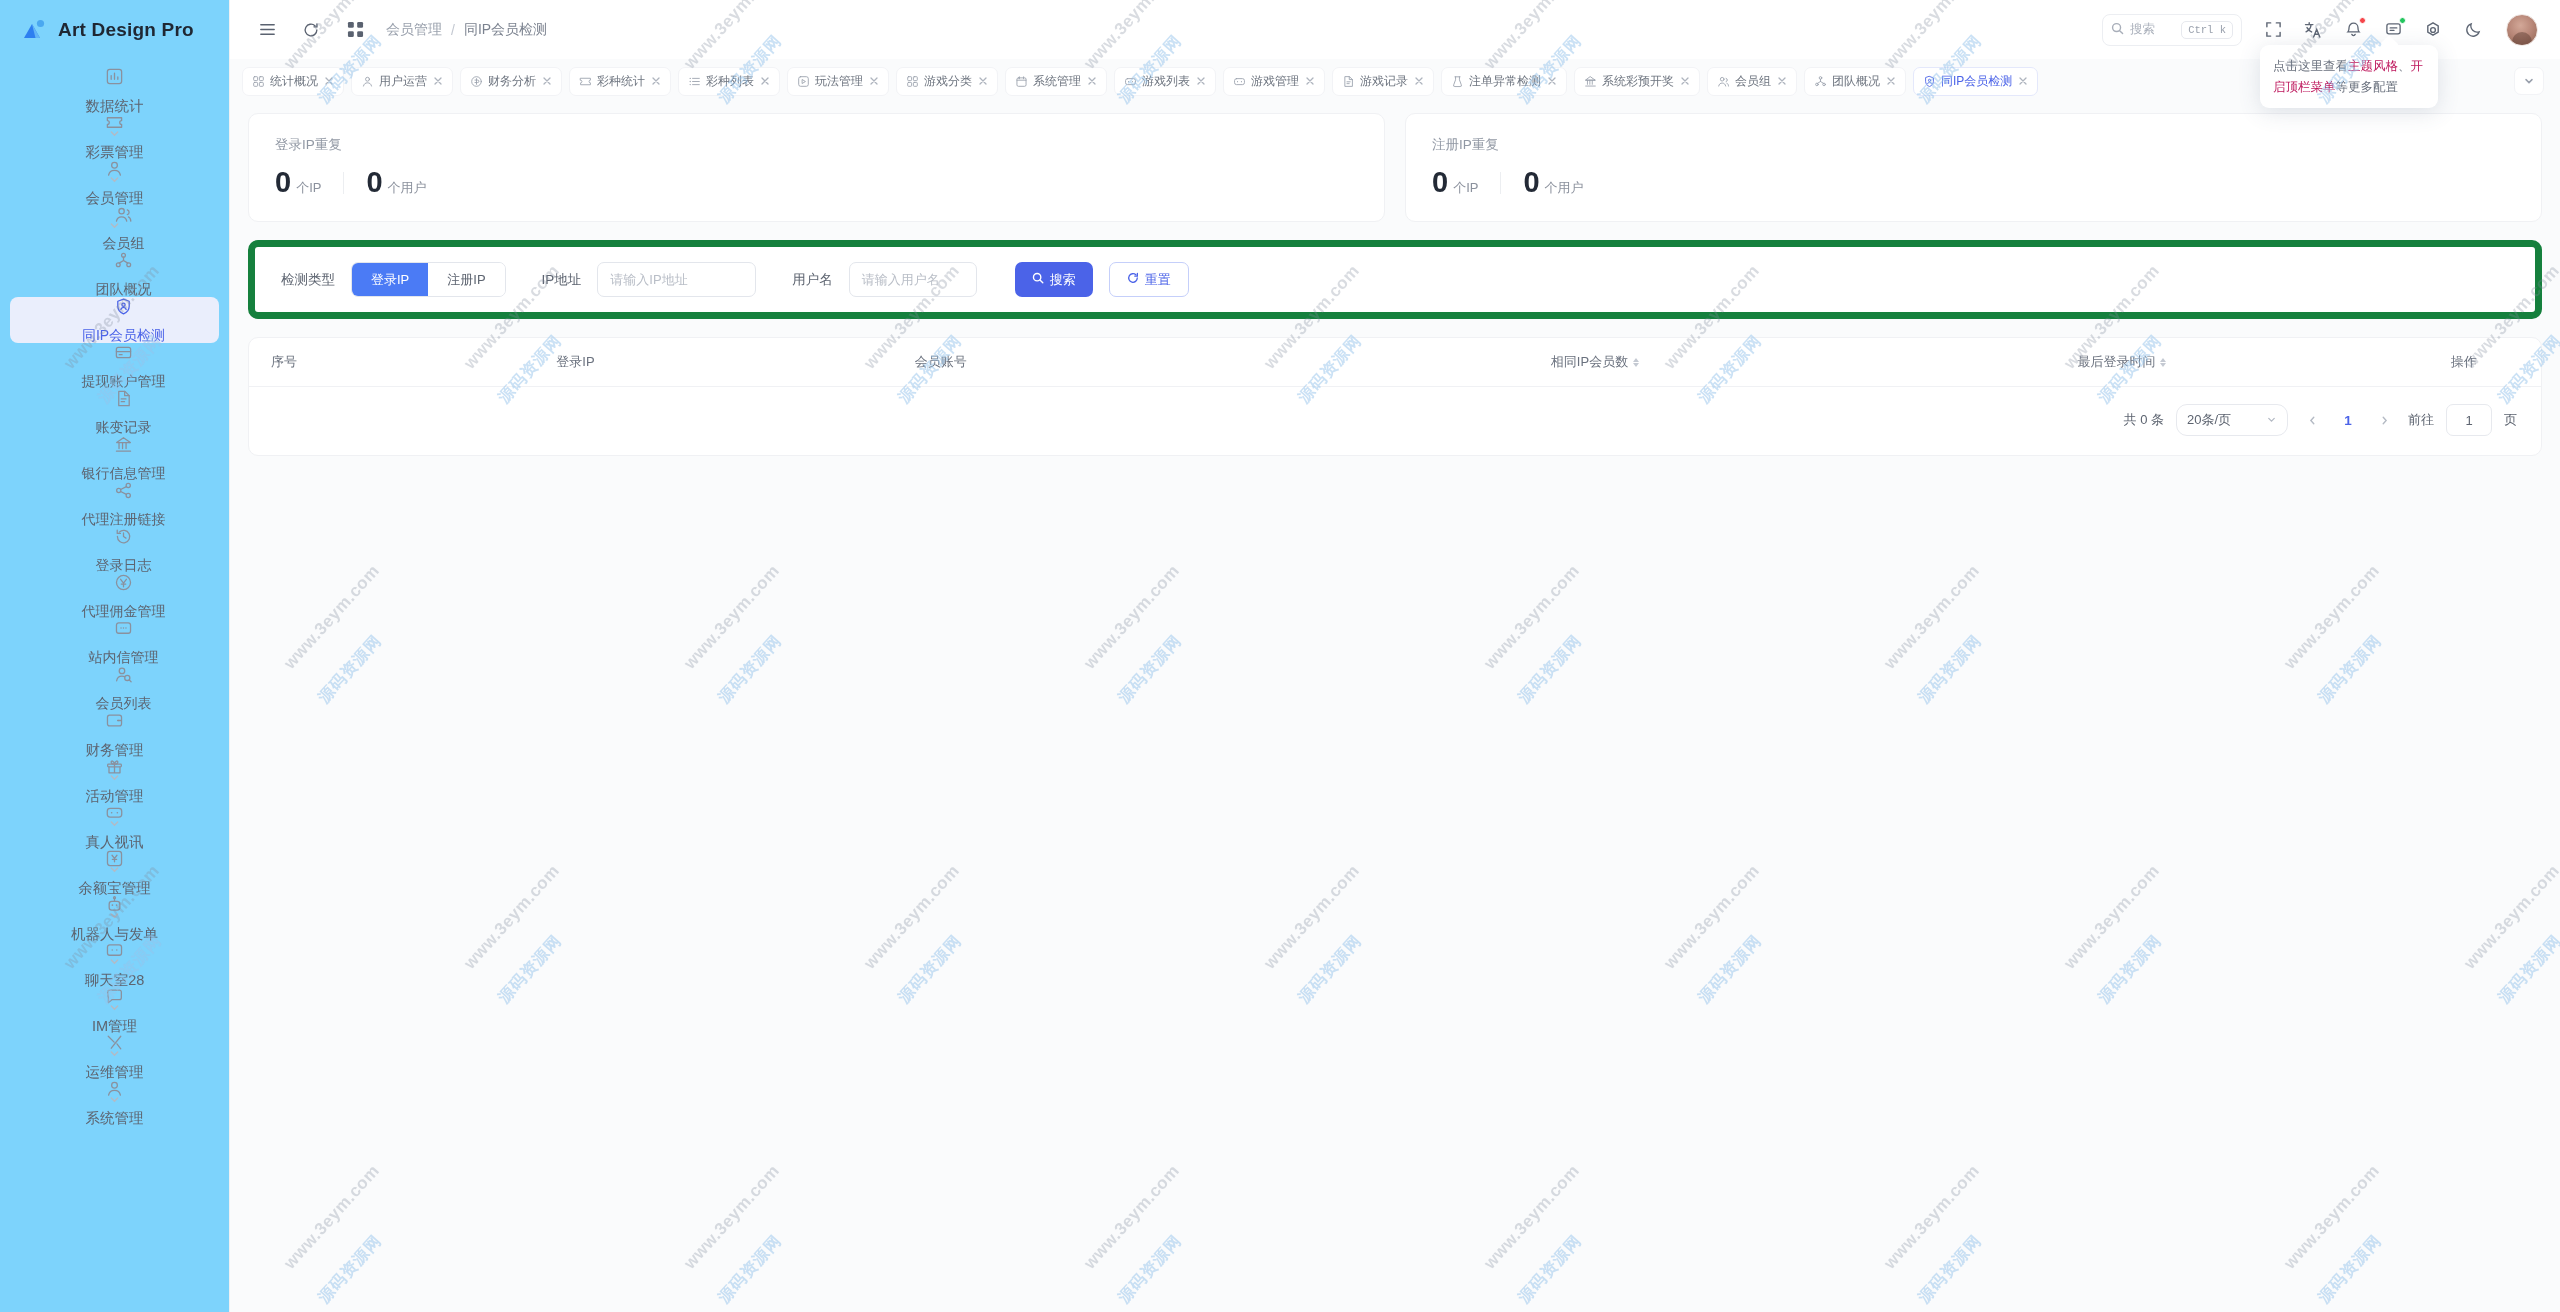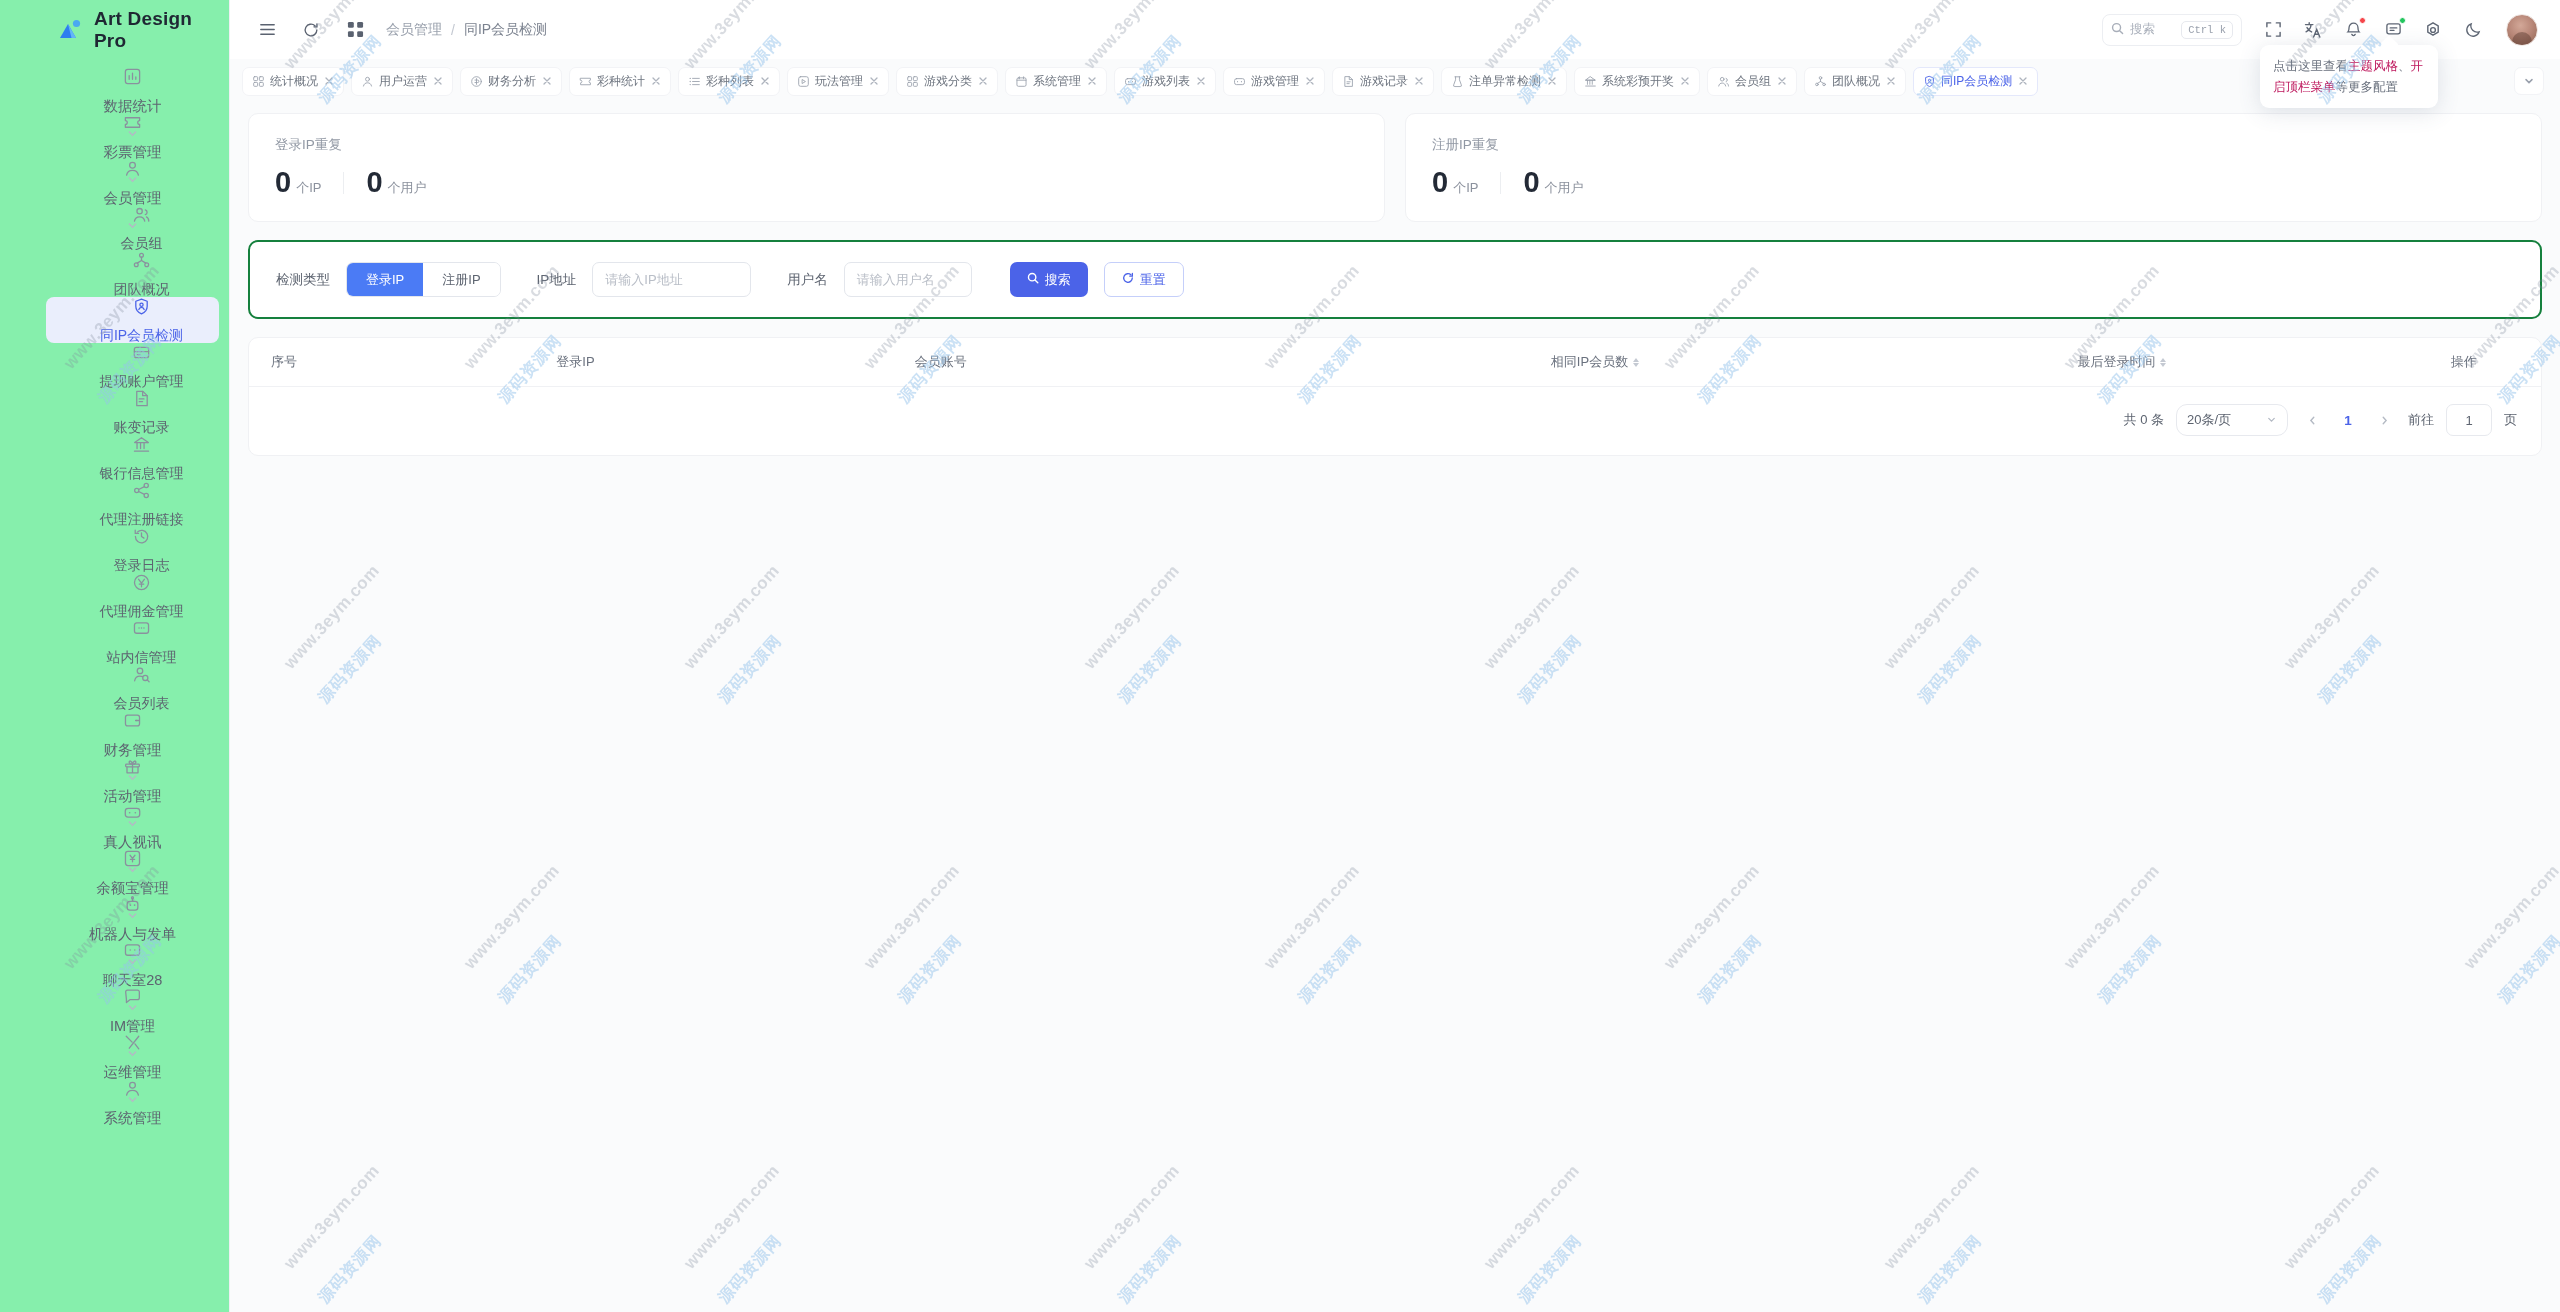--- a/index.html
+++ b/index.html
@@ -35,24 +35,24 @@
     white-space: nowrap;
     font-size: 16px;
     font-weight: 700;
     color: rgba(150,195,235,0.50);
     letter-spacing: 1px;
   }
 
   
   #sidebar {
     width: 230px; min-width: 230px; height: 1312px;
-    background: #86efac;
+    background: #7dd3fc;
     border-right: 1px solid #eef0f3;
     position: relative; z-index: 30;
-    display: flex; flex-direction: column; padding-left: 36px;
+    display: flex; flex-direction: column;
   }
   .logo-row {
     height: 59px; display: flex; align-items: center; gap: 10px;
     padding-left: 22px;
   }
   .logo-mark { width: 26px; height: 26px; }
   .logo-text { font-size: 19px; font-weight: 600; color: #1f2733; letter-spacing: .2px; }
 
   .menu { padding: 8px 10px 0 10px; overflow: hidden; }
   .mi {
@@ -149,21 +149,21 @@
     flex: 1; background: #fff; border-radius: 10px; border: 1px solid #f0f1f4;
     padding: 22px 26px 24px 26px; min-height: 108px;
   }
   .card .ct { font-size: 13.5px; color: #9198a4; margin-bottom: 14px; }
   .card .row { display: flex; align-items: baseline; }
   .card .big { font-size: 29px; font-weight: 700; color: #232a36; line-height: 1; }
   .card .unit { font-size: 13px; color: #8b919d; margin-left: 5px; }
   .card .vdiv { width: 1px; height: 22px; background: #eceef1; margin: 0 22px; align-self: center; }
 
   .filterbar {
-    margin-top: 18px; background: #fff; border-radius: 10px; border: 2px solid #15803d;
+    margin-top: 18px; background: #fff; border-radius: 10px; border: 7px solid #15803d;
     height: 79px; display: flex; align-items: center; padding: 0 26px; gap: 16px;
   }
   .flabel { font-size: 13.5px; color: #5d6470; white-space: nowrap; }
   .seg { display: flex; border: 1px solid #e3e6ec; border-radius: 7px; overflow: hidden; height: 35px; }
   .seg .sgi {
     padding: 0 19px; display:flex; align-items:center; font-size: 13px; color:#5d6470;
     background:#fff; cursor:pointer;
   }
   .seg .sgi.on { background: #4b7bf5; color: #fff; }
   .inp {

